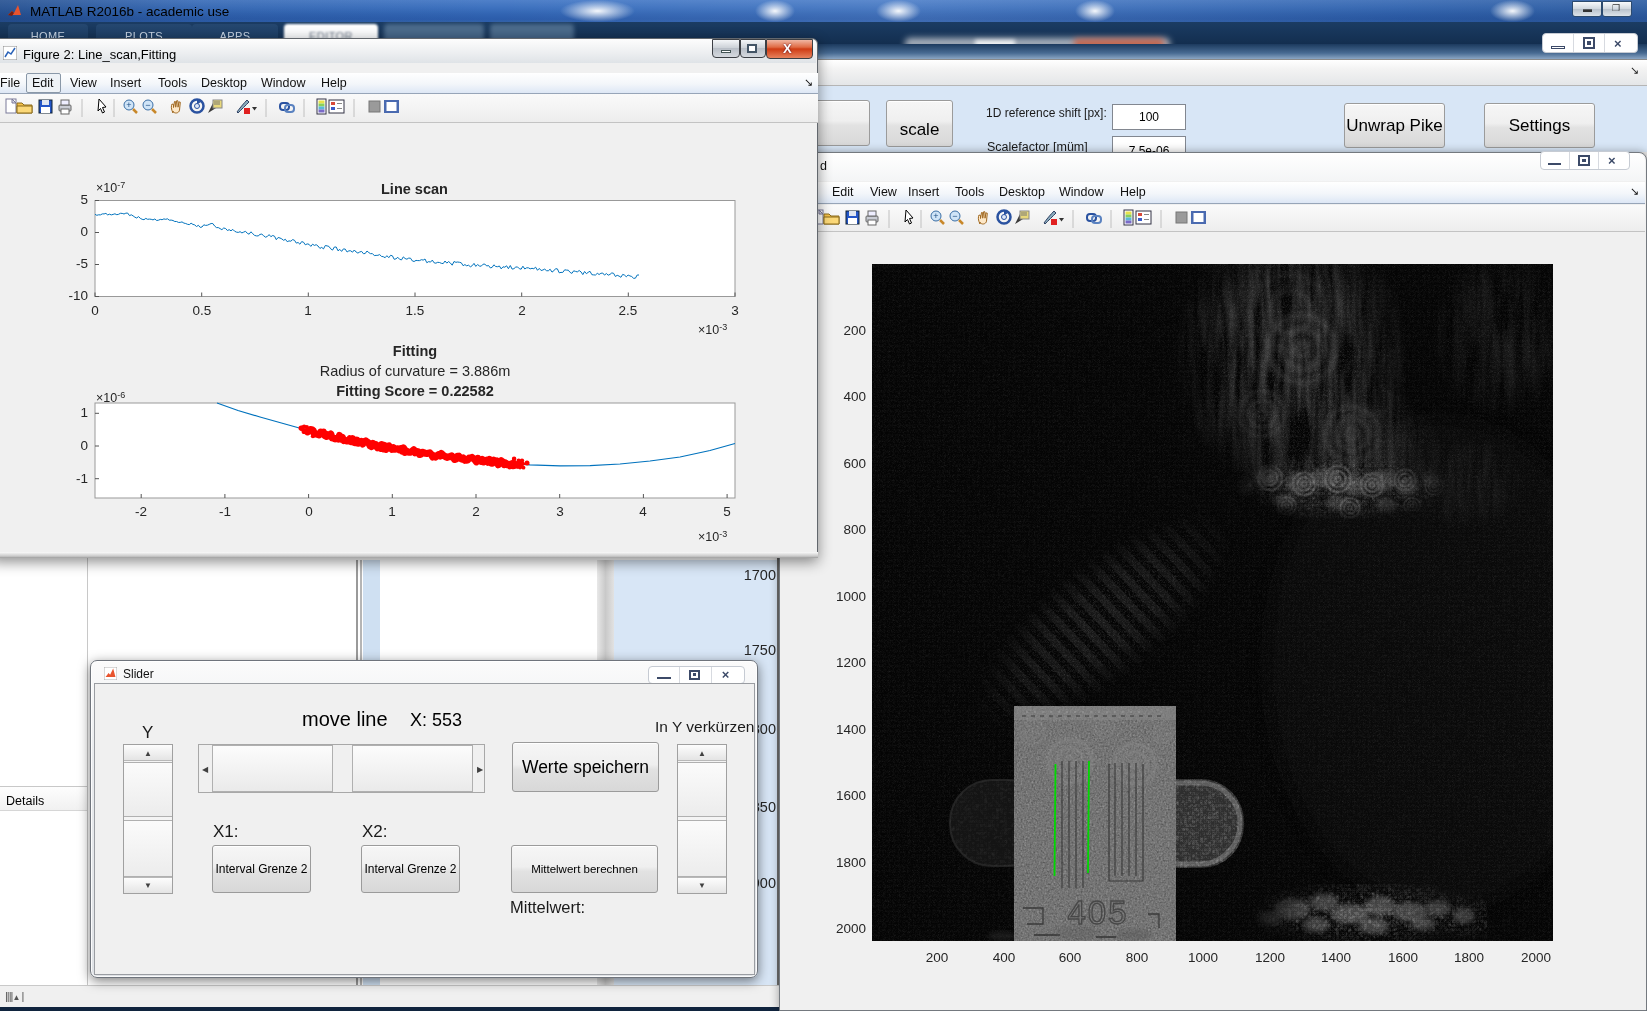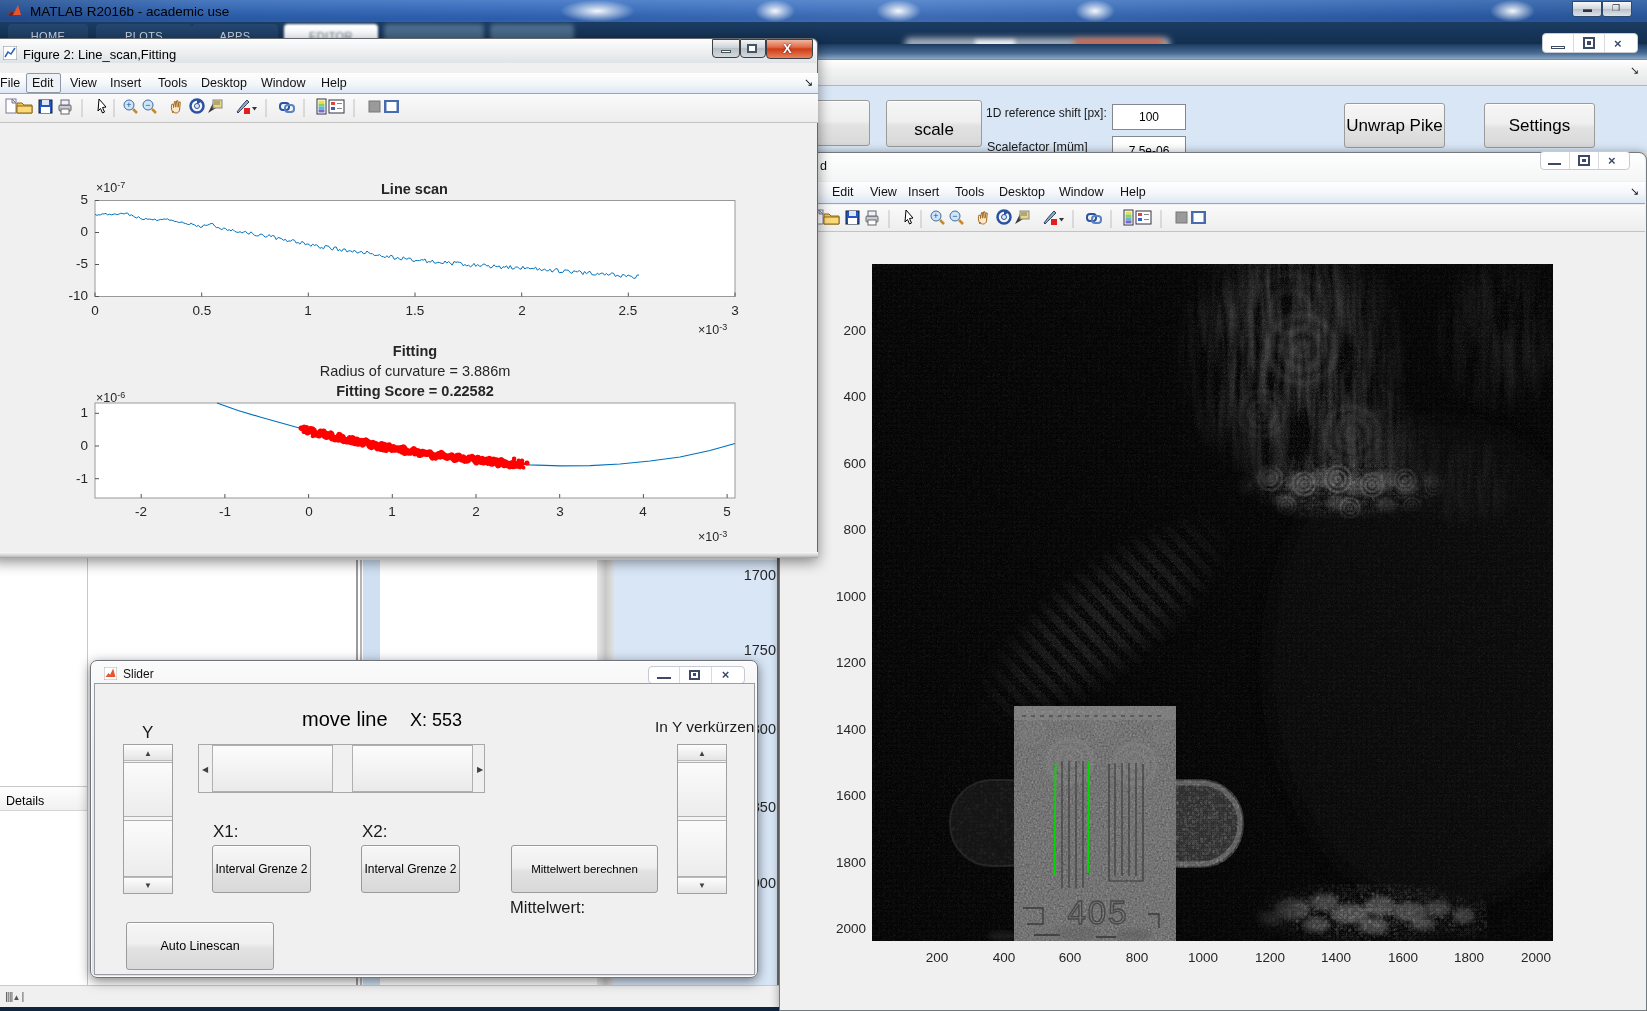--- a/index.html
+++ b/index.html
@@ -81,21 +81,21 @@
         <div class="abs" style="left:13px;top:7px;width:4px;height:4px;background:#3c4a68"></div>
       </div>
       <div class="jbtn">
         <div class="txt" style="left:9px;top:2px;font-size:13px;color:#3c4a68;font-weight:bold">×</div>
       </div>
     </div>
     <div class="abs" style="left:650px;top:59px;width:997px;height:27px;background:linear-gradient(180deg,#ffffff,#f2f2f2 40%,#e4e6e8);border-top:1px solid #8a8a8a;border-bottom:1px solid #b5b5b5"></div>
     <div class="txt" style="left:1630px;top:64px;font-size:11px;color:#222">↘</div>
     <div class="abs" style="left:650px;top:86px;width:997px;height:66px;background:#d8e6f6"></div>
     <div class="ubtn" style="left:770px;top:100px;width:100px;height:46px"></div>
-    <div class="ubtn" style="left:886px;top:100px;width:96px;height:47px;font-size:17px;line-height:58px">scale</div>
+    <div class="ubtn" style="left:886px;top:100px;width:67px;height:47px;font-size:17px;line-height:58px">scale</div>
     <div class="txt" style="left:986px;top:106px;font-size:12px">1D reference shift [px]:</div>
     <div class="field" style="left:1112px;top:104px;width:74px;height:26px;line-height:25px">100</div>
     <div class="txt" style="left:987px;top:140px;font-size:12.5px">Scalefactor [müm]</div>
     <div class="field" style="left:1112px;top:136px;width:74px;height:26px;line-height:29px">7.5e-06</div>
     <div class="ubtn" style="left:1344px;top:103px;width:101px;height:45px;font-size:17px;line-height:43px">Unwrap Pike</div>
     <div class="ubtn" style="left:1484px;top:103px;width:111px;height:45px;font-size:17px;line-height:43px">Settings</div>
     <div class="abs" style="left:0px;top:558px;width:779px;height:449px;background:#ffffff"></div>
     <div class="abs" style="left:0px;top:786px;width:88px;height:25px;background:linear-gradient(180deg,#fdfdfd,#f1f1f1);border-top:1px solid #c8c8c8;border-bottom:1px solid #d6d6d6"></div>
     <div class="txt" style="left:6px;top:794px;font-size:12.5px;color:#000000">Details</div>
     <div class="abs" style="left:87px;top:558px;width:1px;height:449px;background:#c8c8c8"></div>
@@ -647,21 +647,21 @@
           <div class="abs" style="left:0px;top:75px;width:48px;height:57px;background:linear-gradient(180deg,#fbfbfb,#ececec);border:1px solid #b0b0b0;border-left:none;border-right:none"></div>
           <div class="abs" style="left:0px;top:132px;width:48px;height:16px;background:linear-gradient(180deg,#fdfdfd,#e4e4e4);border-top:1px solid #b8b8b8"></div>
           <div class="arrgl" style="left:20px;top:136px">▼</div>
         </div>
         <div class="abs" style="left:103px;top:60px;width:287px;height:49px;border:1px solid #a8a8a8;background:#f0f0f0">
           <div class="arrgl" style="left:3px;top:20px">◀</div>
           <div class="abs" style="left:13px;top:0px;width:121px;height:47px;background:linear-gradient(180deg,#fcfcfc,#eaeaea);border:1px solid #b0b0b0"></div>
           <div class="abs" style="left:153px;top:0px;width:121px;height:47px;background:linear-gradient(180deg,#fcfcfc,#eaeaea);border:1px solid #b0b0b0"></div>
           <div class="arrgl" style="left:278px;top:20px">▶</div>
         </div>
+        <div class="ubtn" style="left:417px;top:58px;width:147px;height:50px;font-size:17.5px;line-height:48px">Werte speichern</div>
         <div class="txt" style="left:118px;top:138px;font-size:17px">X1:</div>
         <div class="txt" style="left:267px;top:138px;font-size:17px">X2:</div>
         <div class="ubtn" style="left:117px;top:161px;width:99px;height:48px;font-size:12px;line-height:46px">Interval Grenze 2</div>
         <div class="ubtn" style="left:266px;top:161px;width:99px;height:48px;font-size:12px;line-height:46px">Interval Grenze 2</div>
         <div class="ubtn" style="left:416px;top:161px;width:147px;height:48px;font-size:11.5px;line-height:46px">Mittelwert berechnen</div>
         <div class="txt" style="left:415px;top:214px;font-size:16.5px">Mittelwert:</div>
-        <div class="ubtn" style="left:31px;top:238px;width:148px;height:48px;font-size:12.5px;line-height:46px">Auto Linescan</div>
       </div>
     </div>
   </div>
 </body></html>

